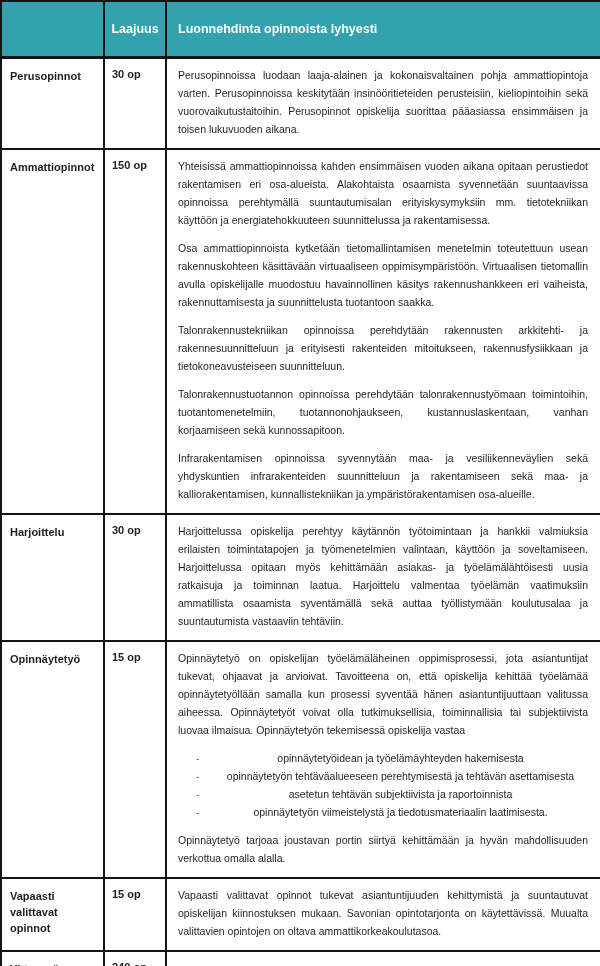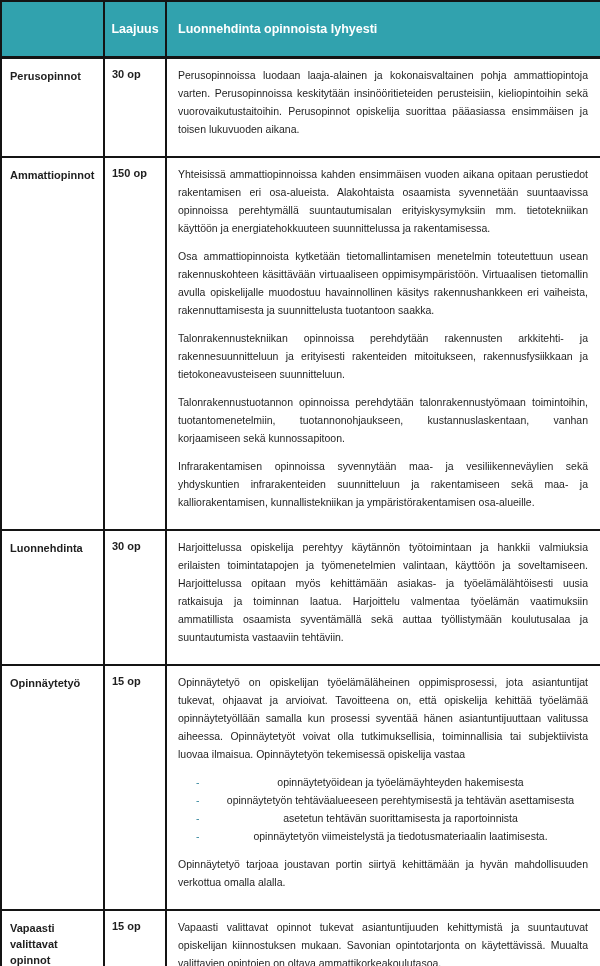--- a/index.html
+++ b/index.html
@@ -54,21 +54,21 @@
     line-height:16px;
   }
   td.extent-cell{
     font-weight:bold;
     font-size:11px;
     padding:9px 4px 16px 7px;
   }
   td.desc-cell{
     font-size:10.5px;
     line-height:18px;
-    padding:7px 12px 8px 11px;
+    padding:7px 12px 0 11px;
     text-align:justify;
   }
   td.desc-cell p{margin:0 0 10px 0;}
   .bullet-list{margin:0 0 10px 0;}
   .bullet{
     display:flex;
     padding-left:18px;
   }
   .bullet .dash{
     color:var(--bullet-dash);
@@ -108,21 +108,21 @@
     <td class="desc-cell">
       <p>Yhteisissä ammattiopinnoissa kahden ensimmäisen vuoden aikana opitaan perustiedot rakentamisen eri osa-alueista. Alakohtaista osaamista syvennetään suuntaavissa opinnoissa perehtymällä suuntautumisalan erityiskysymyksiin mm. tietotekniikan käyttöön ja energiatehokkuuteen suunnittelussa ja rakentamisessa.</p>
       <p>Osa ammattiopinnoista kytketään tietomallintamisen menetelmin toteutettuun usean rakennuskohteen käsittävään virtuaaliseen oppimisympäristöön. Virtuaalisen tietomallin avulla opiskelijalle muodostuu havainnollinen käsitys rakennushankkeen eri vaiheista, rakennuttamisesta ja suunnittelusta tuotantoon saakka.</p>
       <p>Talonrakennustekniikan opinnoissa perehdytään rakennusten arkkitehti- ja rakennesuunnitteluun ja erityisesti rakenteiden mitoitukseen, rakennusfysiikkaan ja tietokoneavusteiseen suunnitteluun.</p>
       <p>Talonrakennustuotannon opinnoissa perehdytään talonrakennustyömaan toimintoihin, tuotantomenetelmiin, tuotannonohjaukseen, kustannuslaskentaan, vanhan korjaamiseen sekä kunnossapitoon.</p>
       <p>Infrarakentamisen opinnoissa syvennytään maa- ja vesiliikenneväylien sekä yhdyskuntien infrarakenteiden suunnitteluun ja rakentamiseen sekä maa- ja kalliorakentamisen, kunnallistekniikan ja ympäristörakentamisen osa-alueille.</p>
     </td>
   </tr>
 
   <tr class="row-harjoittelu">
-    <td class="label-cell">Luonnehdinta</td>
+    <td class="label-cell">Harjoittelu</td>
     <td class="extent-cell">30 op</td>
     <td class="desc-cell">
       <p>Harjoittelussa opiskelija perehtyy käytännön työtoimintaan ja hankkii valmiuksia erilaisten toimintatapojen ja työmenetelmien valintaan, käyttöön ja soveltamiseen. Harjoittelussa opitaan myös kehittämään asiakas- ja työelämälähtöisesti uusia ratkaisuja ja toiminnan laatua.  Harjoittelu valmentaa työelämän vaatimuksiin ammatillista osaamista syventämällä sekä auttaa työllistymään koulutusalaa ja suuntautumista vastaaviin tehtäviin.</p>
     </td>
   </tr>
 
   <tr class="row-opinnaytetyo">
     <td class="label-cell">Opinnäytetyö</td>
     <td class="extent-cell">15 op</td>
     <td class="desc-cell">
@@ -131,21 +131,21 @@
         <div class="bullet">
           <span class="dash">-</span>
           <span class="bullet-text">opinnäytetyöidean ja työelämäyhteyden hakemisesta</span>
         </div>
         <div class="bullet">
           <span class="dash">-</span>
           <span class="bullet-text">opinnäytetyön tehtäväalueeseen perehtymisestä ja tehtävän asettamisesta</span>
         </div>
         <div class="bullet">
           <span class="dash">-</span>
-          <span class="bullet-text">asetetun tehtävän suorittamisesta ja raportoinnista</span>
+          <span class="bullet-text">asetetun tehtävän subjektiivista ja raportoinnista</span>
         </div>
         <div class="bullet">
           <span class="dash">-</span>
           <span class="bullet-text">opinnäytetyön viimeistelystä ja tiedotusmateriaalin laatimisesta.</span>
         </div>
       </div>
       <p>Opinnäytetyö tarjoaa joustavan portin siirtyä kehittämään ja hyvän mahdollisuuden verkottua omalla alalla.</p>
     </td>
   </tr>
 

